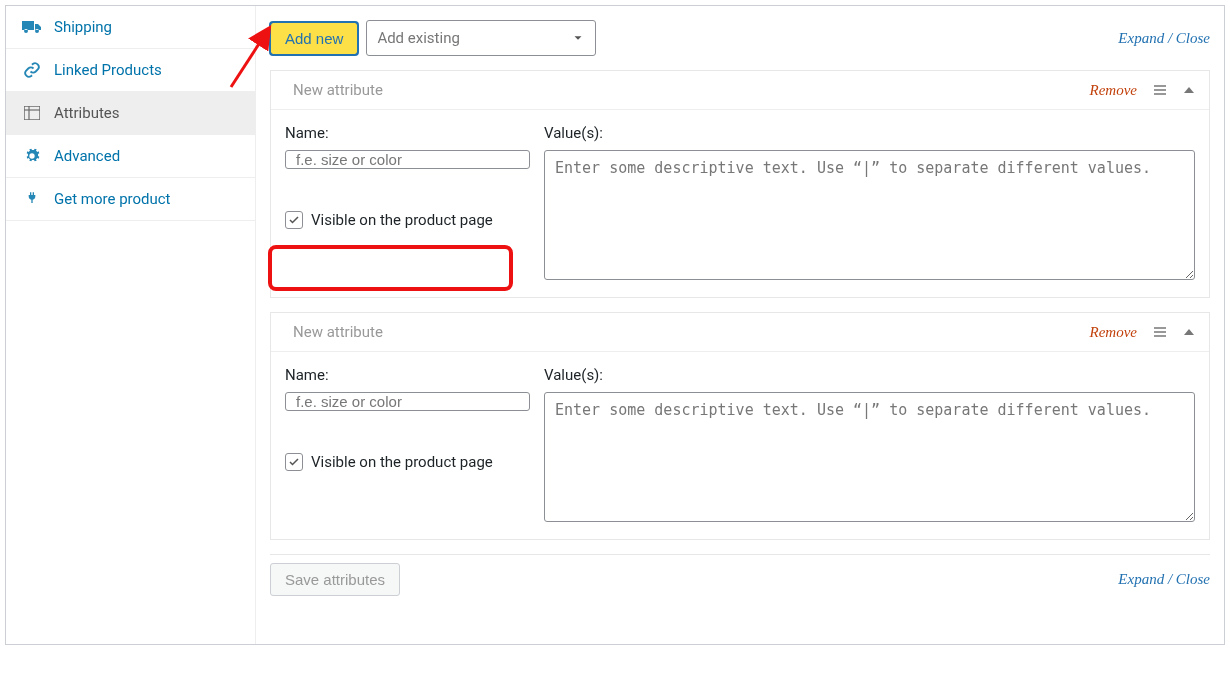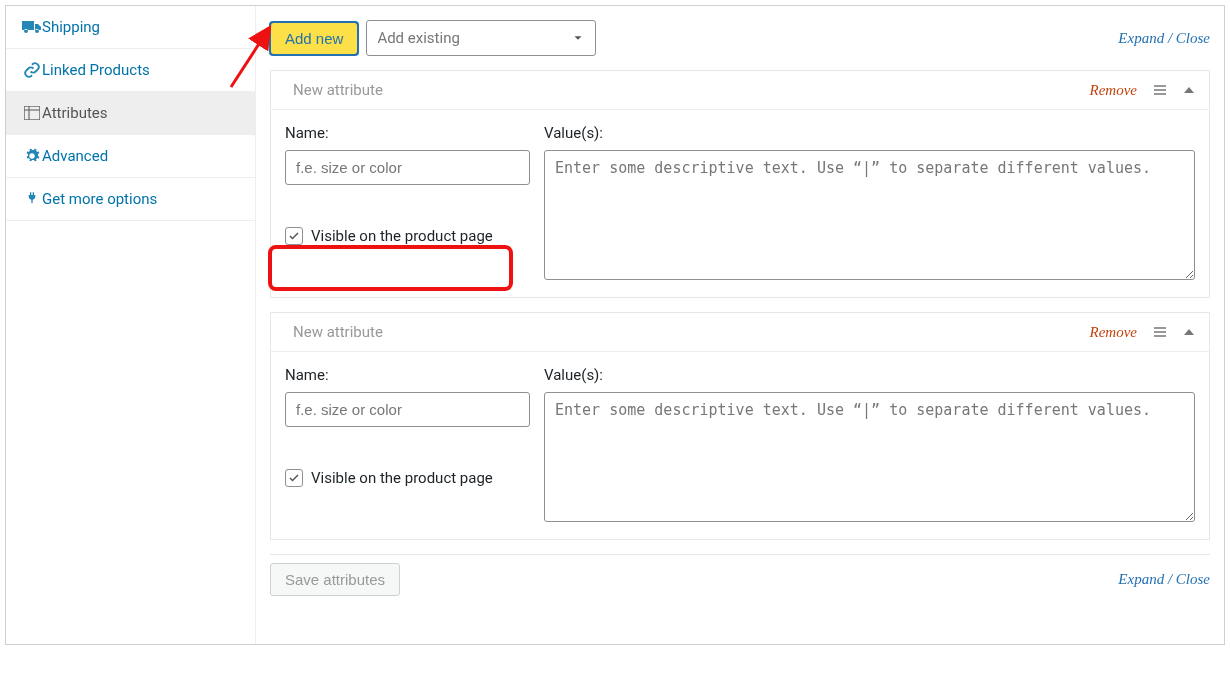--- a/index.html
+++ b/index.html
@@ -23,20 +23,21 @@
     width: 250px;
     background: #fff;
     border-right: 1px solid #eee;
     display: flex;
     flex-direction: column;
   }
   .tab {
     display: flex;
     align-items: center;
     padding: 12px 16px;
+    gap: 12px;
     border-bottom: 1px solid #eee;
     cursor: pointer;
     color: #0073aa;
     font-size: 15px;
   }
   .tab.active {
     background: #eee;
     color: #555;
     font-weight: 400;
     cursor: default;
@@ -141,21 +142,21 @@
   .field-label {
     display: block;
     font-size: 15px;
     color: #1d2327;
     margin-bottom: 8px;
   }
   .txt {
     width: 100%;
     border: 1px solid #8c8f94;
     border-radius: 3px;
-    padding: 8px 10px;
+    padding: 0 10px;
     font-size: 15px;
     color: #555;
   }
   .txt::placeholder, .ta::placeholder { color: #777; }
   .ta {
     width: 100%;
     border: 1px solid #8c8f94;
     border-radius: 3px;
     padding: 8px 10px;
     font-size: 15px;
@@ -248,21 +249,21 @@
             </svg>
         </span>
         <span>Advanced</span>
       </div>
       <div class="tab">
         <span class="icon">
           <svg width="16" height="16" viewBox="0 0 24 24">
               <path fill="currentColor" d="M9 2v4H7v2a5 5 0 004 5v5h2v-5a5 5 0 004-5V6h-2V2h-2v4h-2V2z"></path>
             </svg>
         </span>
-        <span>Get more options</span>
+        <span>Get more product</span>
       </div>
     </div>
 
     <div class="main">
 
       <svg class="arrow" style="left:-30px; top:16px" width="60" height="70" viewBox="0 0 60 70">
         <defs>
             <marker id="ah" markerWidth="8" markerHeight="8" refX="6" refY="4" orient="auto">
               <path d="M0 0L8 4L0 8z" fill="#e11"></path>
             </marker>

